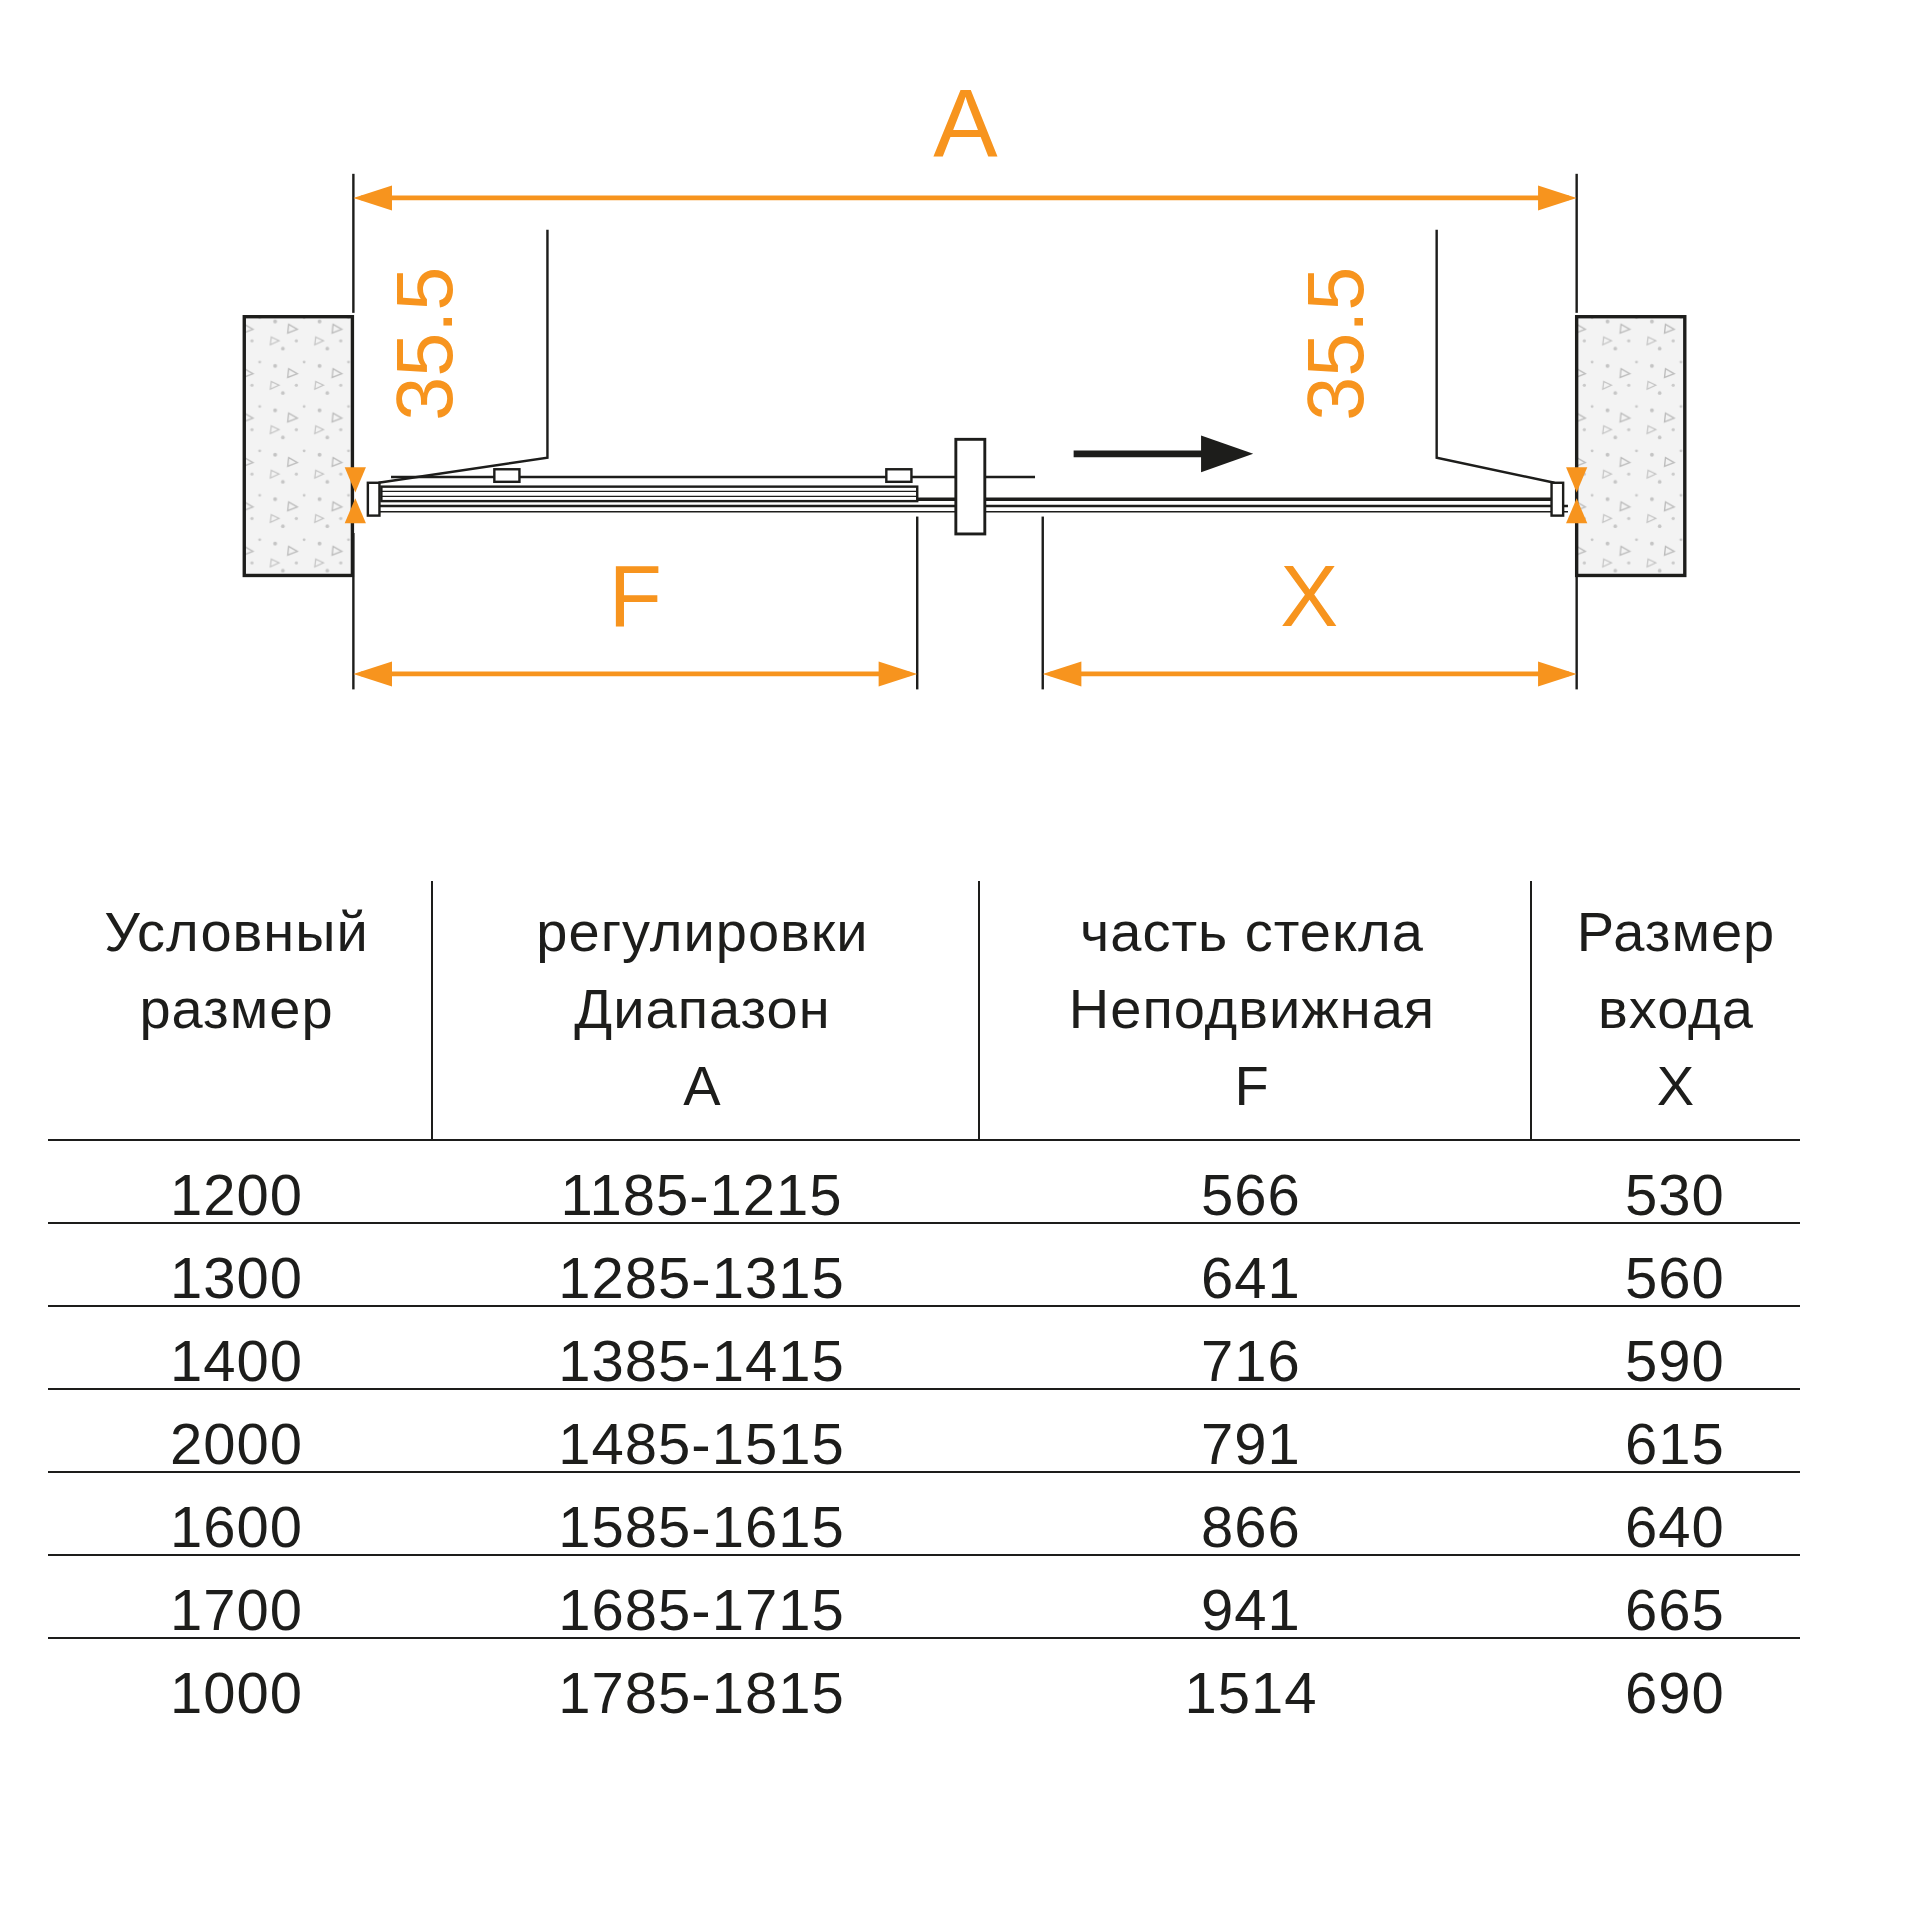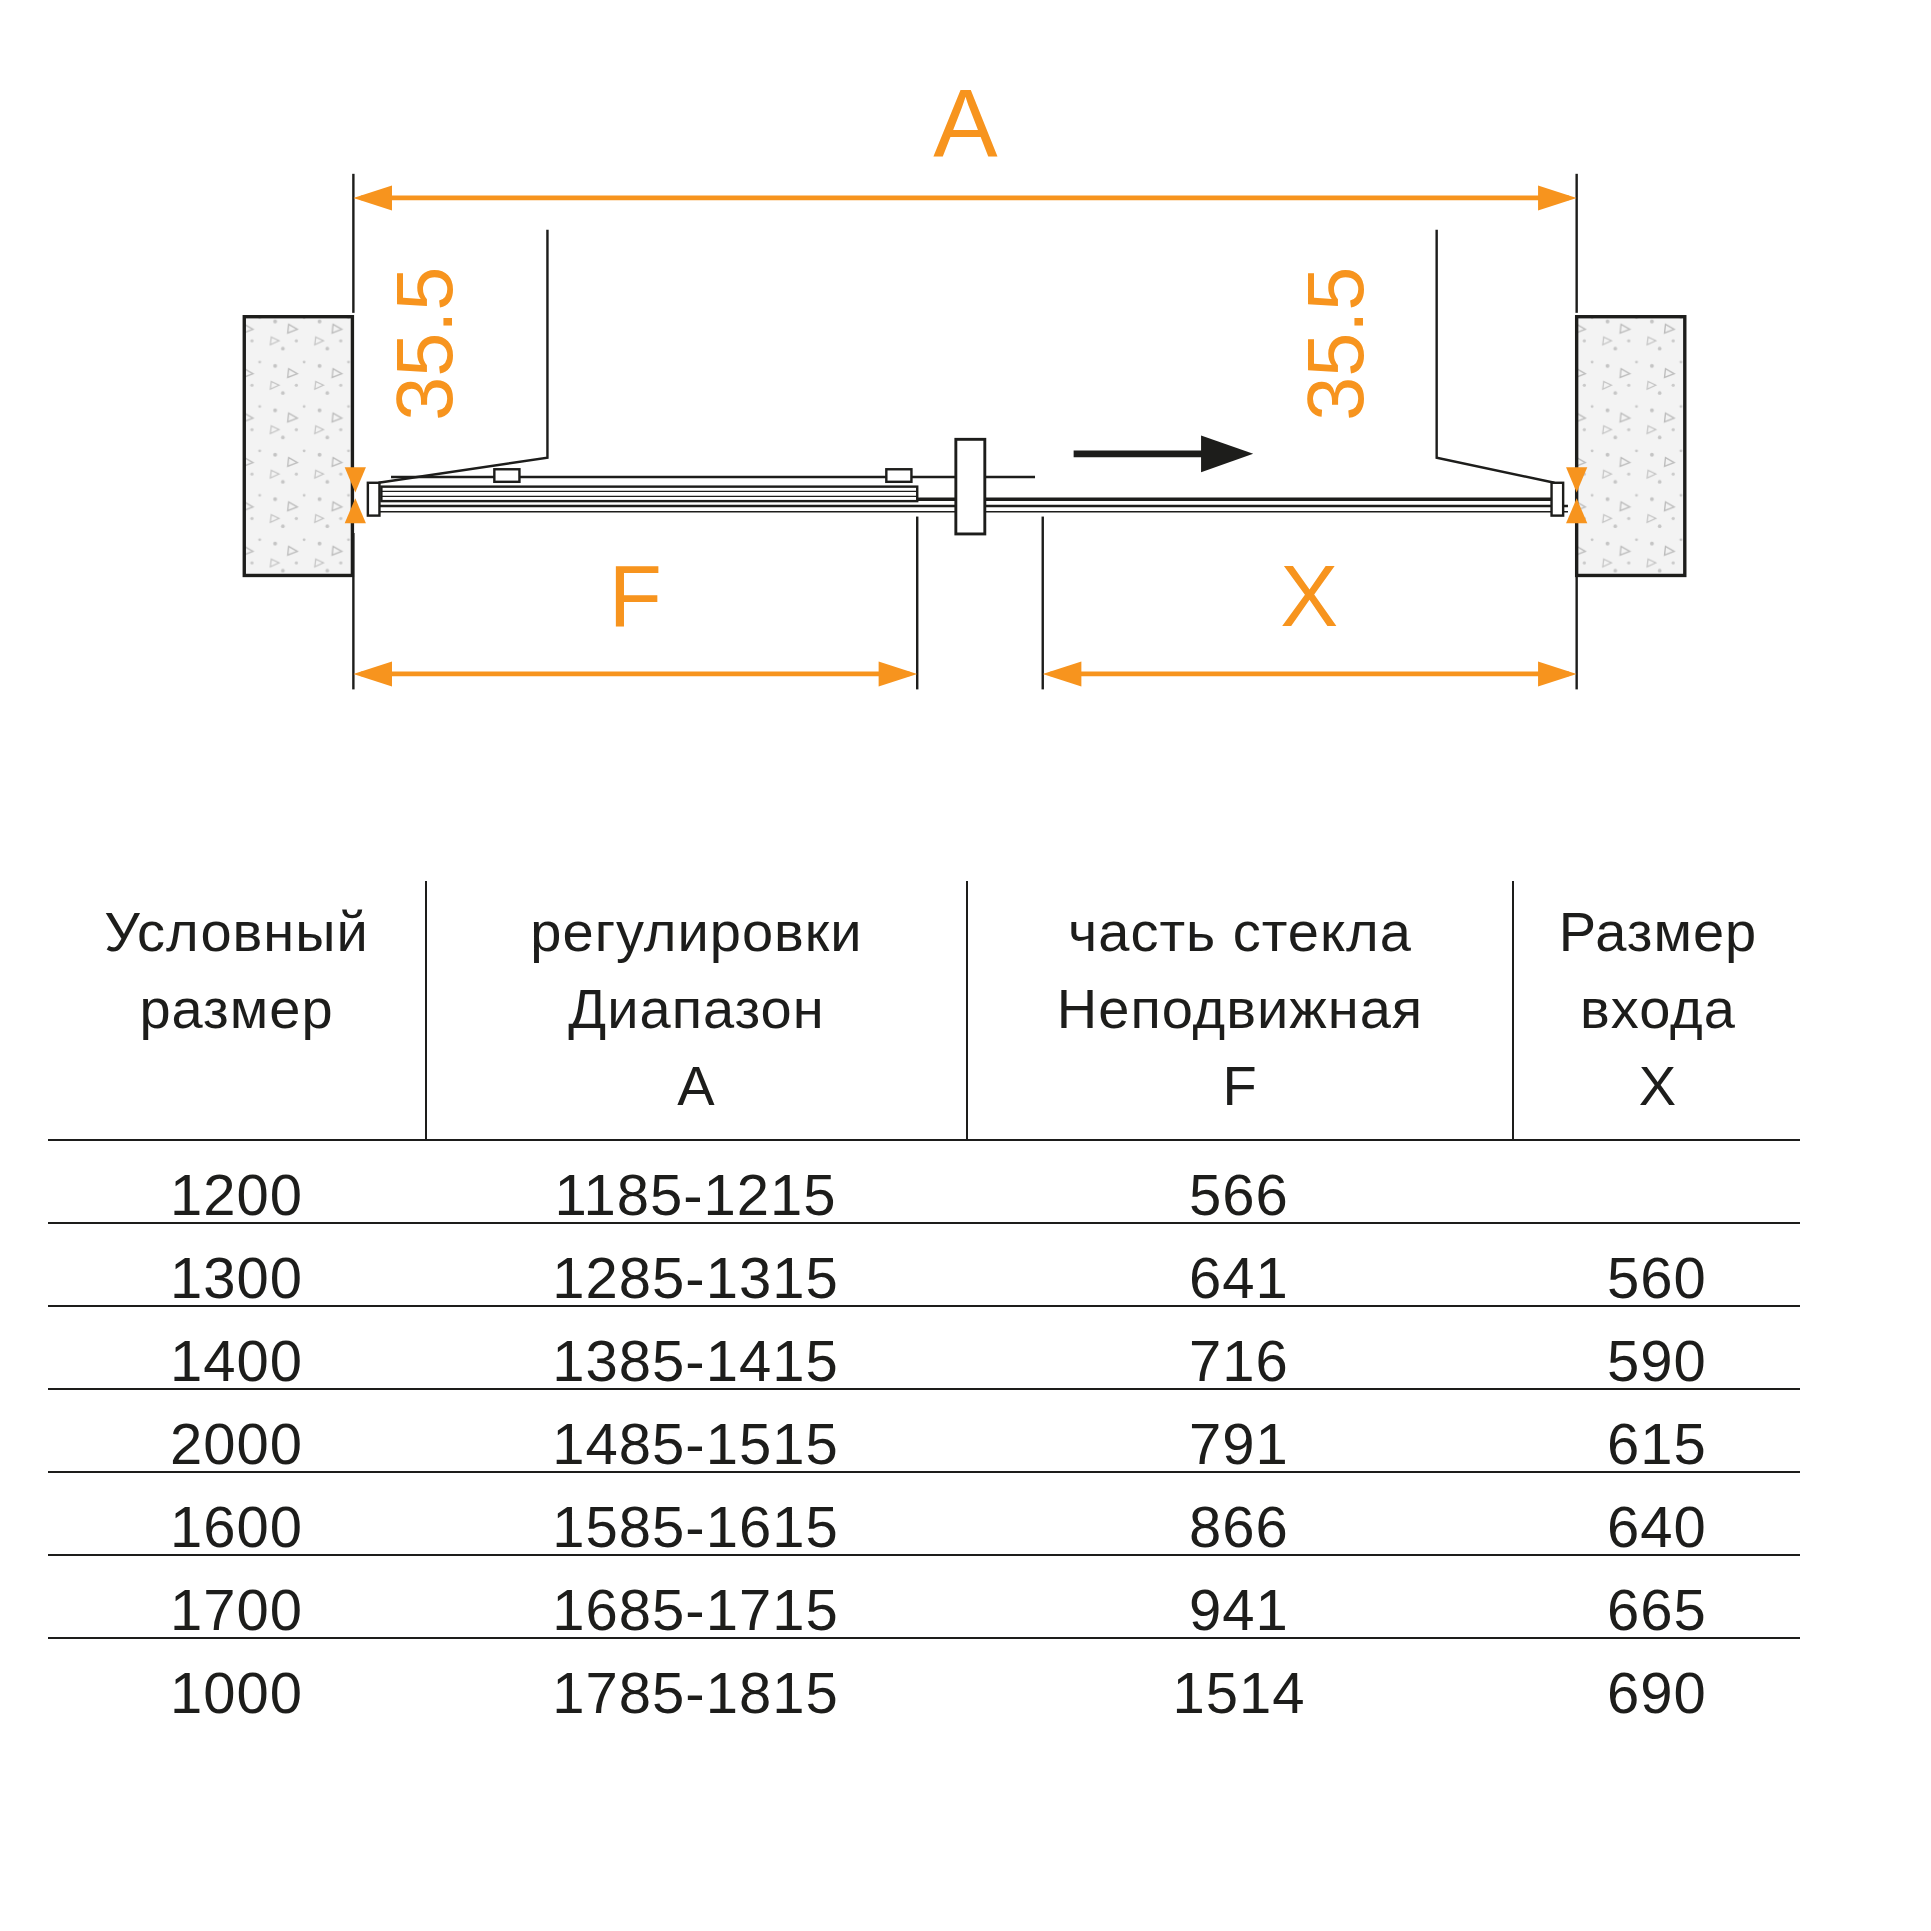--- a/index.html
+++ b/index.html
@@ -4,21 +4,21 @@
 <style>
   * { margin:0; padding:0; box-sizing:border-box; }
   body { background:#ffffff; }
   .page {
     position:relative; width:1931px; height:1931px; background:#ffffff;
     font-family:"Liberation Sans", sans-serif; color:#1d1d1b; overflow:hidden;
   }
   .diagram { position:absolute; left:0; top:0; width:1931px; height:869px; display:block; }
   .dim-text { font-family:"Liberation Sans", sans-serif; fill:#F7941E; }
   .spec-table { position:absolute; left:48px; top:881px; width:1752px; }
-  .thead, .trow { display:grid; grid-template-columns:377px 541px 546px 290px; }
+  .thead, .trow { display:grid; grid-template-columns:377px 541px 546px 290px;gap:6px; }
   .th { text-align:center; font-size:56px; line-height:77px; padding:11.6px 0 15.4px; letter-spacing:1px; }
   .th.sep { border-left:2.9px solid #1d1d1b; }
   .trow { border-top:2.9px solid #1d1d1b; }
   .td { text-align:center; font-size:58px; height:81px; line-height:108px; letter-spacing:1px; }
 </style>
 </head>
 <body>
 
 <div class="page">
 
@@ -125,20 +125,21 @@
         <div>Размер</div>
         <div>входа</div>
         <div>X</div>
       </div>
     </div>
 
     <div class="trow">
       <div class="td">1200</div>
       <div class="td">1185-1215</div>
       <div class="td">566</div>
+      <div class="td">530</div>
     </div>
     <div class="trow">
       <div class="td">1300</div>
       <div class="td">1285-1315</div>
       <div class="td">641</div>
       <div class="td">560</div>
     </div>
     <div class="trow">
       <div class="td">1400</div>
       <div class="td">1385-1415</div>

